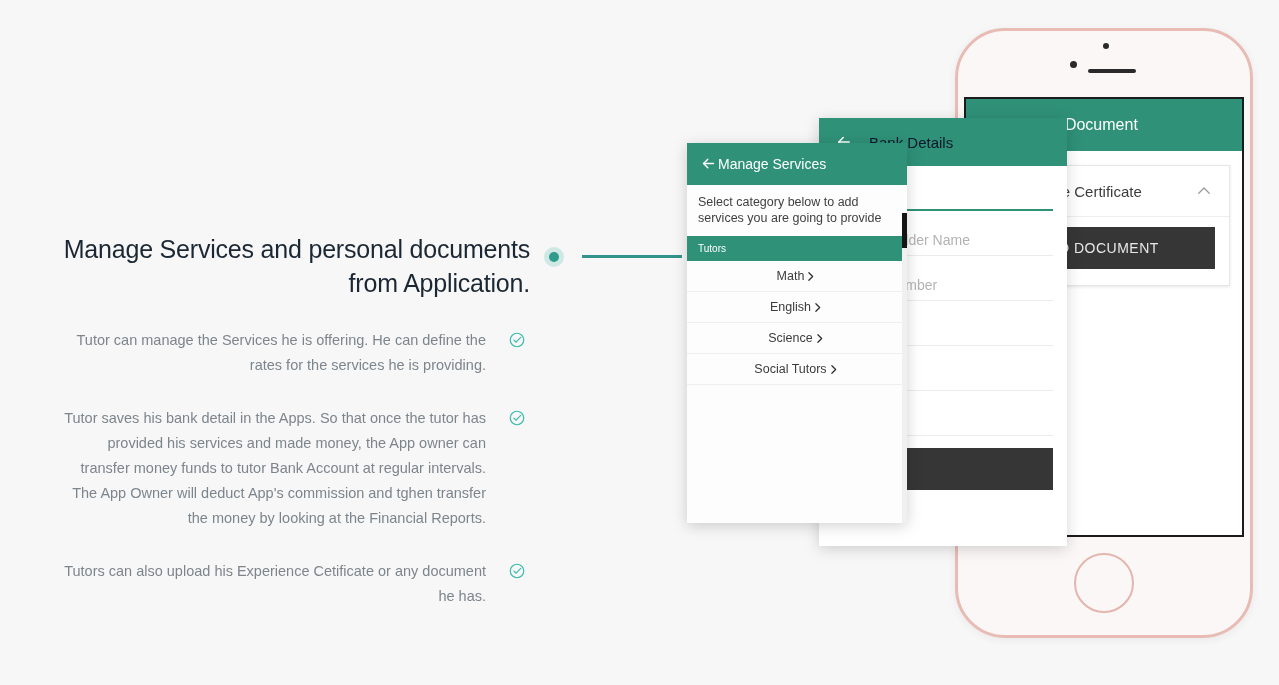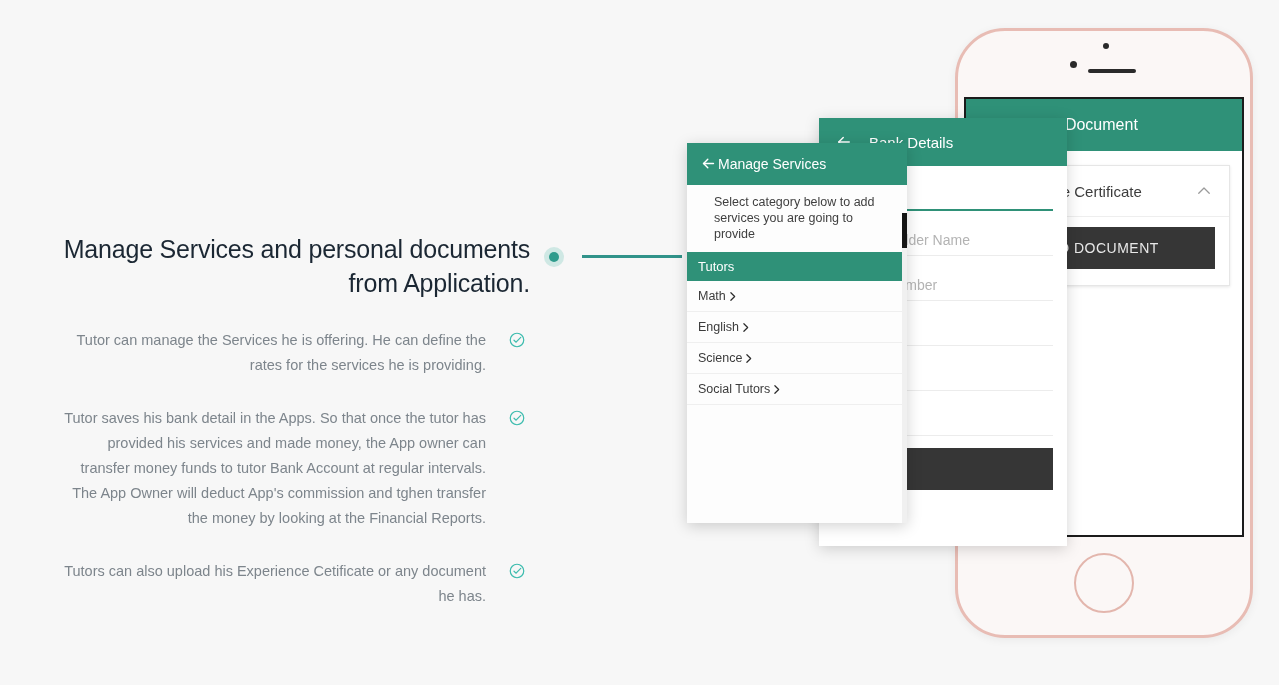--- a/index.html
+++ b/index.html
@@ -89,21 +89,21 @@
   .chev-up { width: 18px; height: 18px; }
 
   
   .bank-panel {
     position: absolute; left: 819px; top: 118px;
     width: 248px; height: 428px;
     background: #fff;
     box-shadow: 0 3px 14px rgba(0,0,0,0.17);
   }
   .bank-header {
-    height: 48px; background: #2f9178; color: #ffffff;
+    height: 48px; background: #2f9178; color: #0f172a;
     display: flex; align-items: center; gap: 16px; padding: 0 16px; font-size: 15px;
   }
   .bank-fields { padding: 0 14px; }
   .bank-field {
     height: 45px; display: flex; align-items: flex-end; padding-bottom: 7px;
     border-bottom: 1px solid #ececec; font-size: 14px; color: #b3b3b3;
   }
   .bank-field.active { border-bottom: 2px solid #2f9178; color: #3b3b3b; }
   .bank-submit-wrap { padding: 12px 14px 0; }
   .bank-submit {
@@ -118,29 +118,28 @@
     background: #fdfdfd;
     box-shadow: 0 3px 14px rgba(0,0,0,0.18);
   }
   .ms-header {
     height: 42px; background: #2f9178; color: #fff;
     display: flex; align-items: center; padding: 0 13px; font-size: 14px;
   }
   .ms-subtitle {
     padding: 9px 11px 10px; font-size: 12.5px; line-height: 16px; color: #3f3f3f;
     background: #fdfdfd;
-    margin-left: 16px;
   }
   .ms-section {
-    background: #2f9178; color: #fff; font-size: 13px;
+    background: #2f9178; color: #fff; font-size: 10px;
     padding: 7px 11px; position: relative;
   }
   .ms-row {
-    display: flex; align-items: center; justify-content: flex-start;
-    padding: 8px 11px; font-size: 12.5px; color: #3b3b3b;
+    display: flex; align-items: center; justify-content: center;
+    padding: 8px 26px; font-size: 12.5px; color: #3b3b3b;
     border-bottom: 1px solid #efefef; background: #fdfdfd;
   }
   .ms-scroll-track {
     position: absolute; right: 0; top: 70px; width: 5px; bottom: 0;
     background: #f0f0f0;
   }
   .ms-scroll-thumb {
     position: absolute; right: 0; top: 70px; width: 5px; height: 35px;
     background: #141414;
   }

